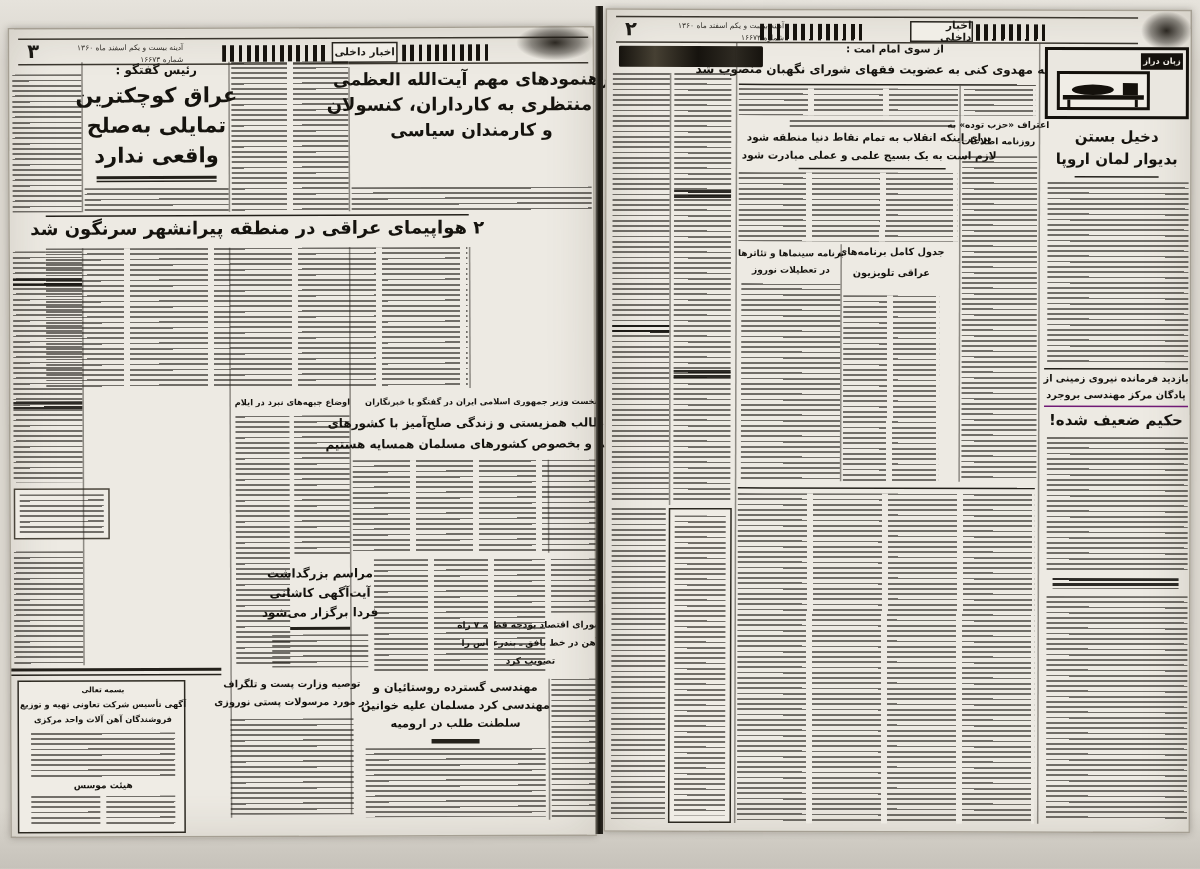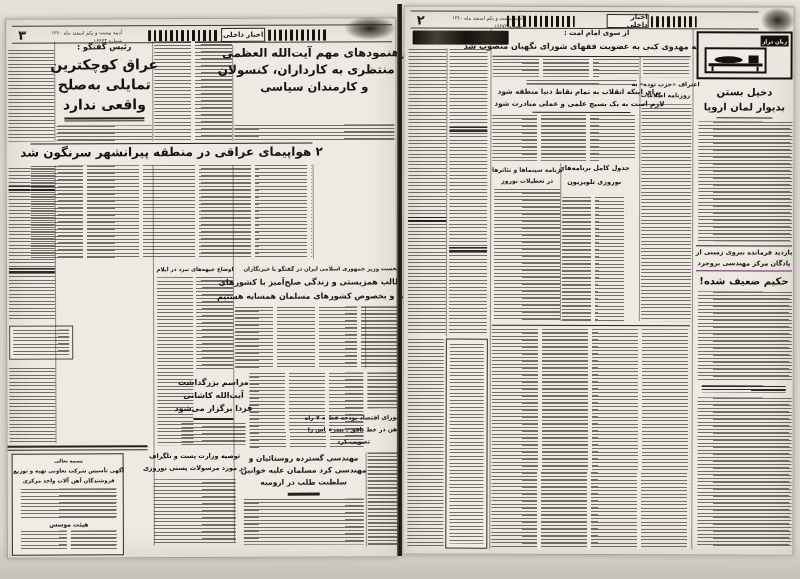--- a/index.html
+++ b/index.html
@@ -81,21 +81,21 @@
 
     <div class="h" style="left:24px;top:124px;width:282px"></div>
     <div class="hl" style="left:24px;top:126px;width:282px;height:15px;font-size:12px">۲ هواپیمای عراقی در منطقه پیرانشهر سرنگون شد</div>
     <div class="gc" style="left:24px;top:146px;width:281px;height:94px;--cw:52px"></div>
 
     <div class="hl" style="left:152px;top:246px;width:72px;height:9px;font-size:5.5px">اوضاع جبهه‌های نبرد در ایلام</div>
     <div class="g" style="left:150px;top:258px;width:36px;height:168px"></div>
     <div class="g" style="left:189px;top:258px;width:37px;height:94px"></div>
 
     <div class="hl" style="left:172px;top:358px;width:68px;height:12px;font-size:8px">مراسم بزرگداشت</div>
-    <div class="hl" style="left:172px;top:371px;width:68px;height:12px;font-size:8px">آیت‌الله کاشانی</div>
+    <div class="hl" style="left:172px;top:371px;width:68px;height:12px;font-size:8px">آیت‌آگهی کاشانی</div>
     <div class="hl" style="left:172px;top:384px;width:68px;height:12px;font-size:8px">فردا برگزار می‌شود</div>
     <div class="h" style="left:186px;top:399px;width:40px;height:2px"></div>
     <div class="g" style="left:174px;top:404px;width:64px;height:22px"></div>
 
     <div class="hl" style="left:146px;top:432px;width:82px;height:11px;font-size:6.5px">توصیه وزارت پست و تلگراف</div>
     <div class="hl" style="left:146px;top:444px;width:82px;height:11px;font-size:6.5px">در مورد مرسولات پستی نوروزی</div>
     <div class="g" style="left:146px;top:460px;width:82px;height:64px"></div>
 
     <div class="hl" style="left:240px;top:246px;width:148px;height:9px;font-size:5.5px">نخست وزیر جمهوری اسلامی ایران در گفتگو با خبرنگاران</div>
     <div class="hl" style="left:228px;top:257px;width:162px;height:13px;font-size:8px">ما طالب همزیستی و زندگی صلح‌آمیز با کشورهای</div>
@@ -176,21 +176,21 @@
 
     <div class="g" style="left:122px;top:73px;width:110px;height:5px"></div>
     <div class="hl" style="left:100px;top:80px;width:150px;height:11px;font-size:7px">برای اینکه انقلاب به تمام نقاط دنیا منطقه شود</div>
     <div class="hl" style="left:100px;top:92px;width:150px;height:11px;font-size:7px">لازم است به یک بسیج علمی و عملی مبادرت شود</div>
     <div class="h" style="left:128px;top:105px;width:98px"></div>
     <div class="gc" style="left:88px;top:108px;width:146px;height:46px;--cw:45px"></div>
 
     <div class="hl" style="left:90px;top:158px;width:66px;height:10px;font-size:6px">برنامه سینماها و تئاترها</div>
     <div class="hl" style="left:90px;top:169px;width:66px;height:10px;font-size:6px">در تعطیلات نوروز</div>
     <div class="hl" style="left:158px;top:156px;width:64px;height:12px;font-size:6.5px">جدول کامل برنامه‌های</div>
-    <div class="hl" style="left:158px;top:170px;width:64px;height:12px;font-size:6.5px">نوروزی تلویزیون</div>
+    <div class="hl" style="left:158px;top:170px;width:64px;height:12px;font-size:6.5px">عراقی تلویزیون</div>
     <div class="g" style="left:90px;top:182px;width:66px;height:132px"></div>
     <div class="gc" style="left:158px;top:190px;width:64px;height:124px;--cw:29px"></div>
     <div class="h" style="left:88px;top:318px;width:198px"></div>
     <div class="gc" style="left:88px;top:322px;width:198px;height:220px;--cw:46px"></div>
 
     <div class="zbox" style="left:292px;top:24px;width:96px;height:48px">
       <div class="zlabel" style="left:62px;top:2px;width:28px;height:11px">زبان دراز</div>
       <div class="bedframe" style="left:6px;top:14px;width:62px;height:26px">
         <div class="bedbar" style="left:2px;top:14px;width:54px;height:3px"></div>
         <div class="bedbar" style="left:5px;top:17px;width:2px;height:5px"></div>

